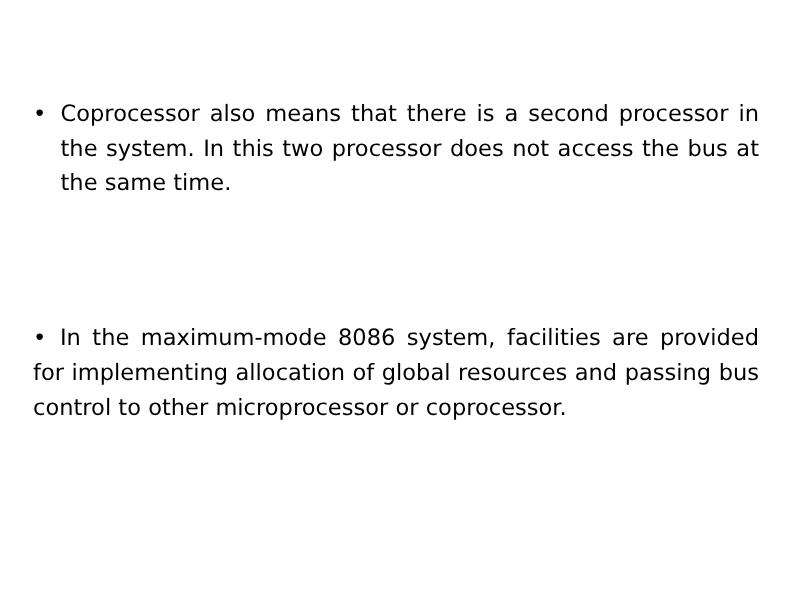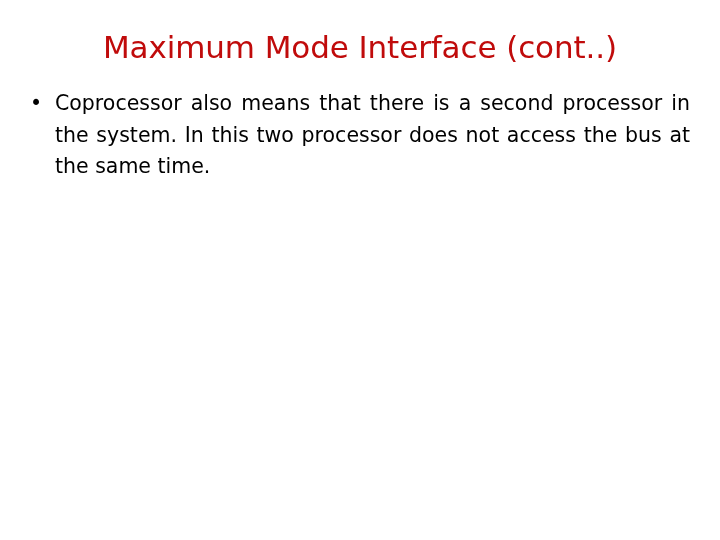--- a/index.html
+++ b/index.html
@@ -71,29 +71,32 @@
   }
   .spacer-sm {
     height: 54px;
   }
 </style>
 </head>
 <body>
 
 <div class="slide">
 
-  <div class="slide-title">Maximum Mode Interface (cont..)</div>
 
   <div class="slide-body">
 
     <div class="para para-hang">
       <span class="bullet-marker">•</span>
       <span class="para-text">Coprocessor also means that there is a second processor in the system. In this two processor does not access the bus at the same time.</span>
     </div>
 
     <div class="spacer"></div>
 
 
     <div class="spacer-sm"></div>
 
+    <div class="para para-flush">
+      <span class="bullet-inline">•</span>
+      <span class="para-text">In the maximum-mode 8086 system, facilities are provided for implementing allocation of global resources and passing bus control to other microprocessor or coprocessor.</span>
+    </div>
 
   </div>
 </div>
 
 </body></html>

